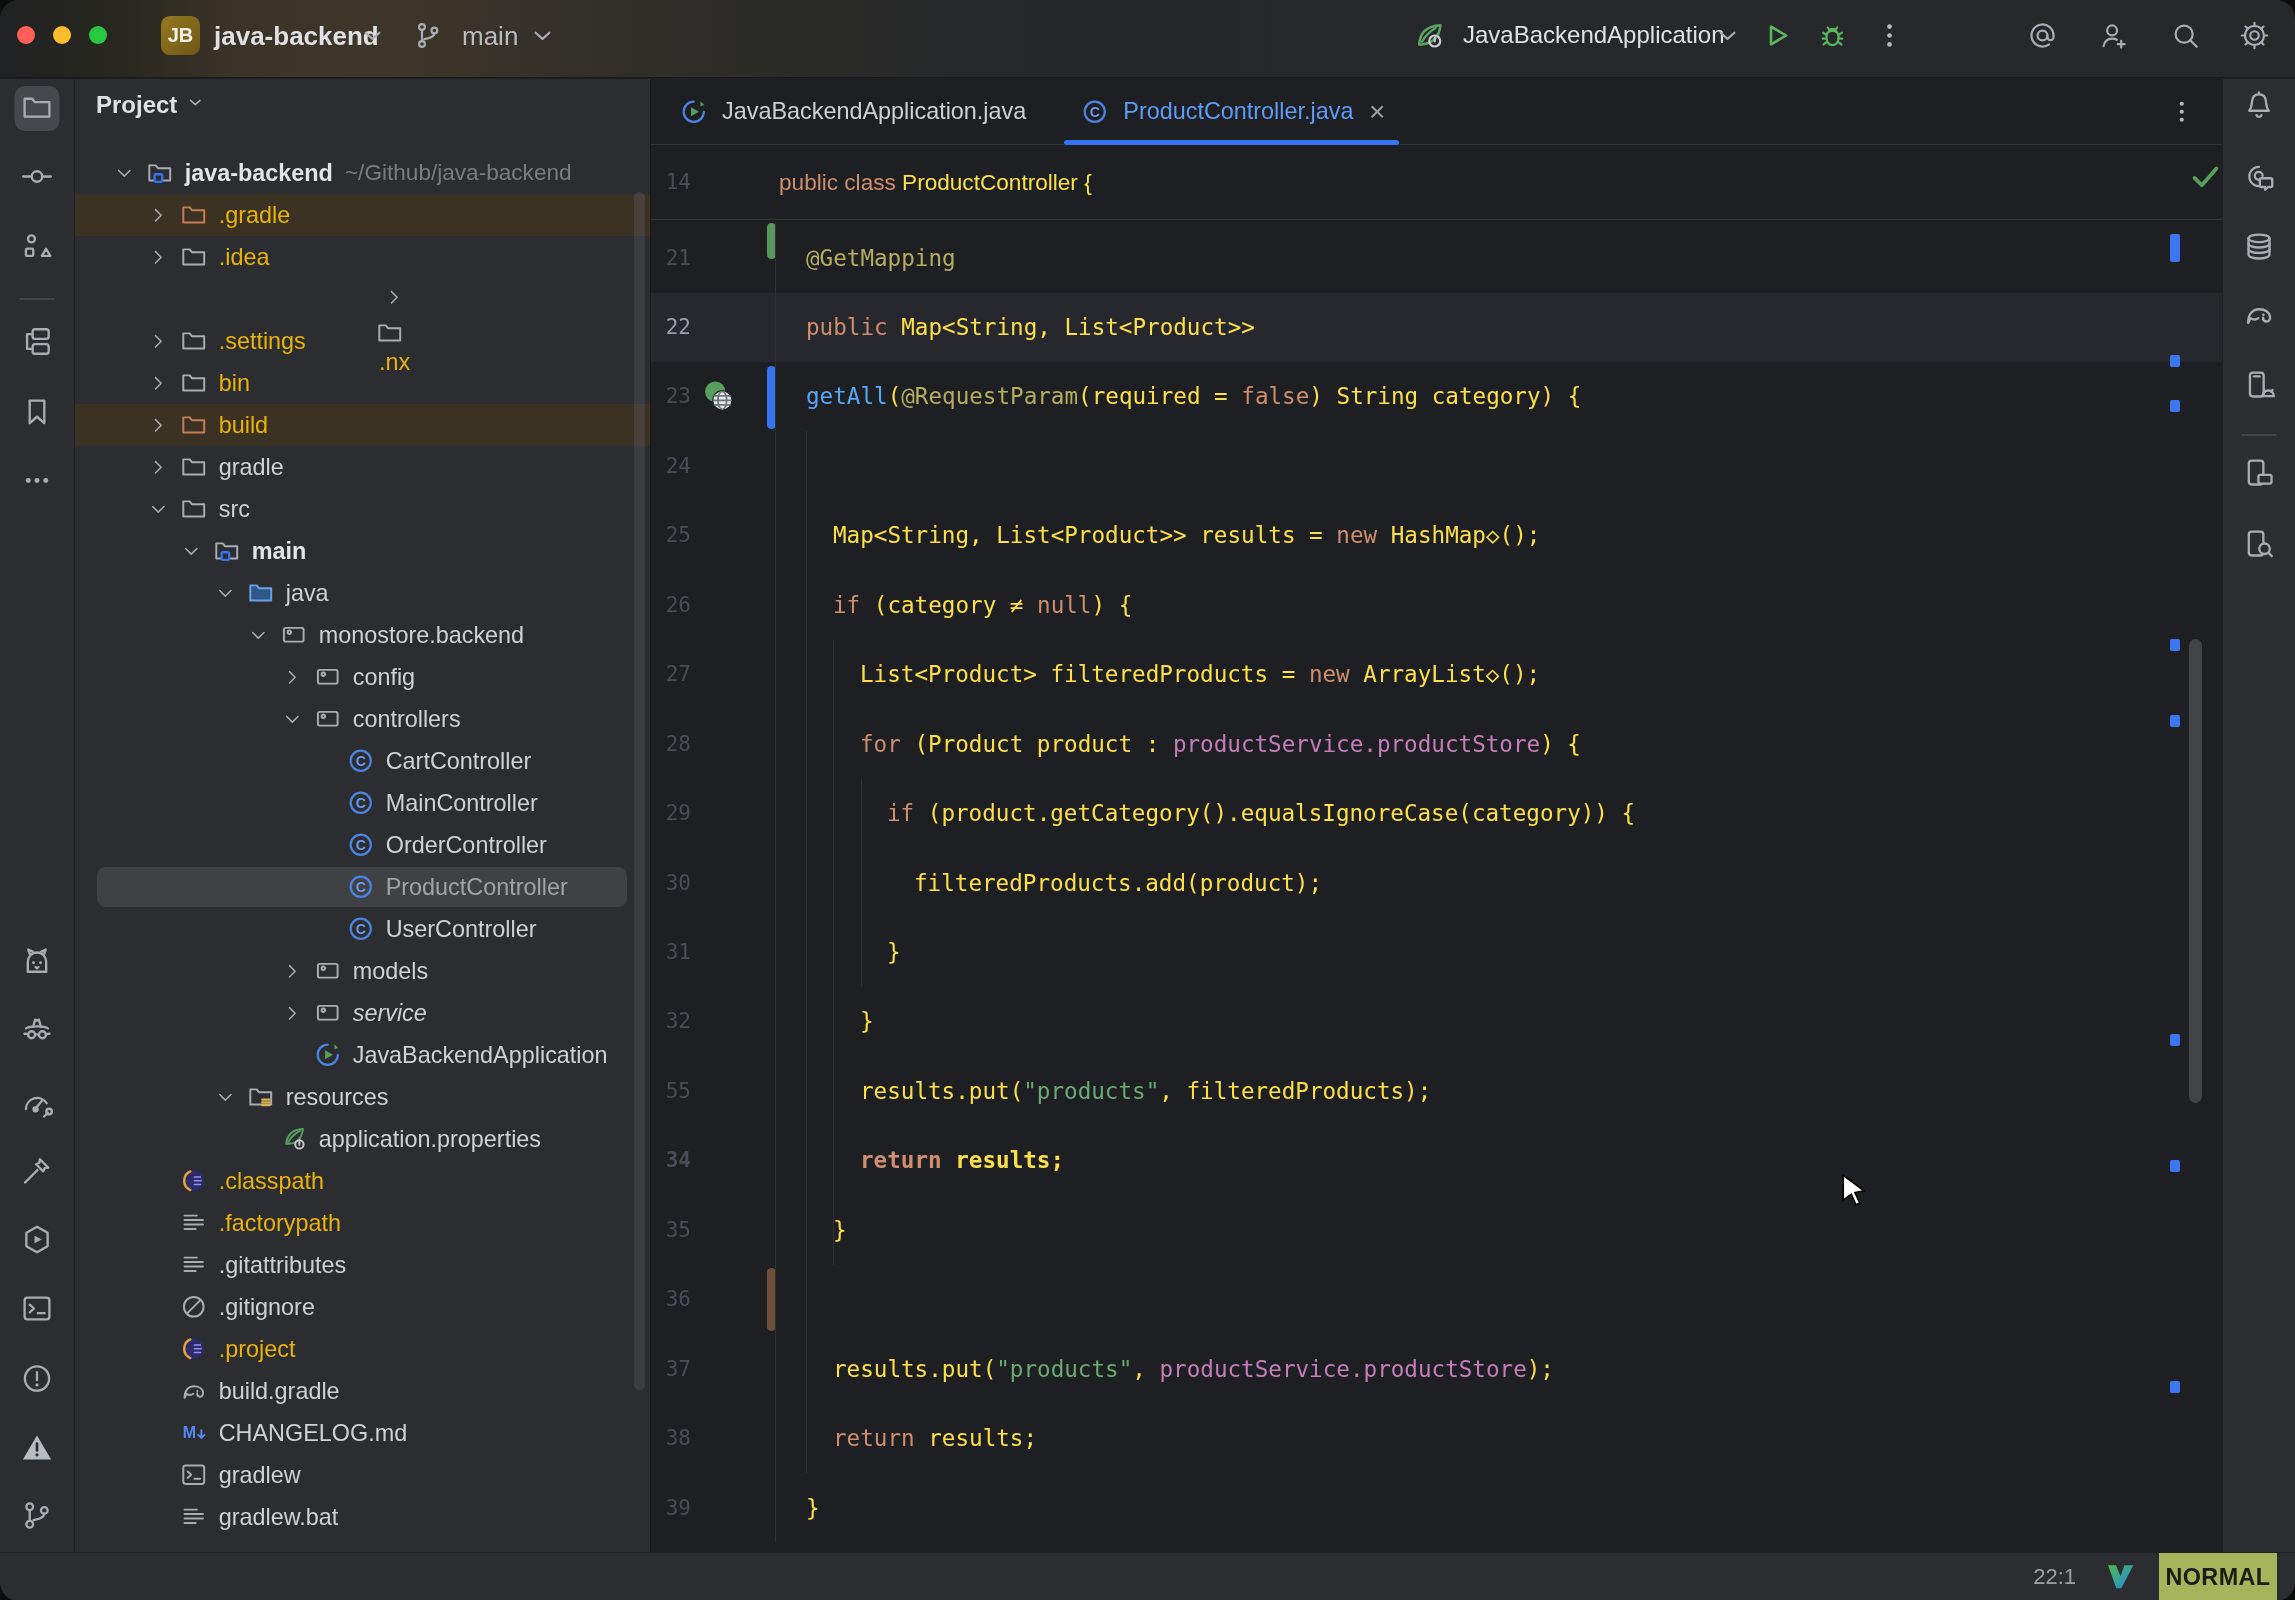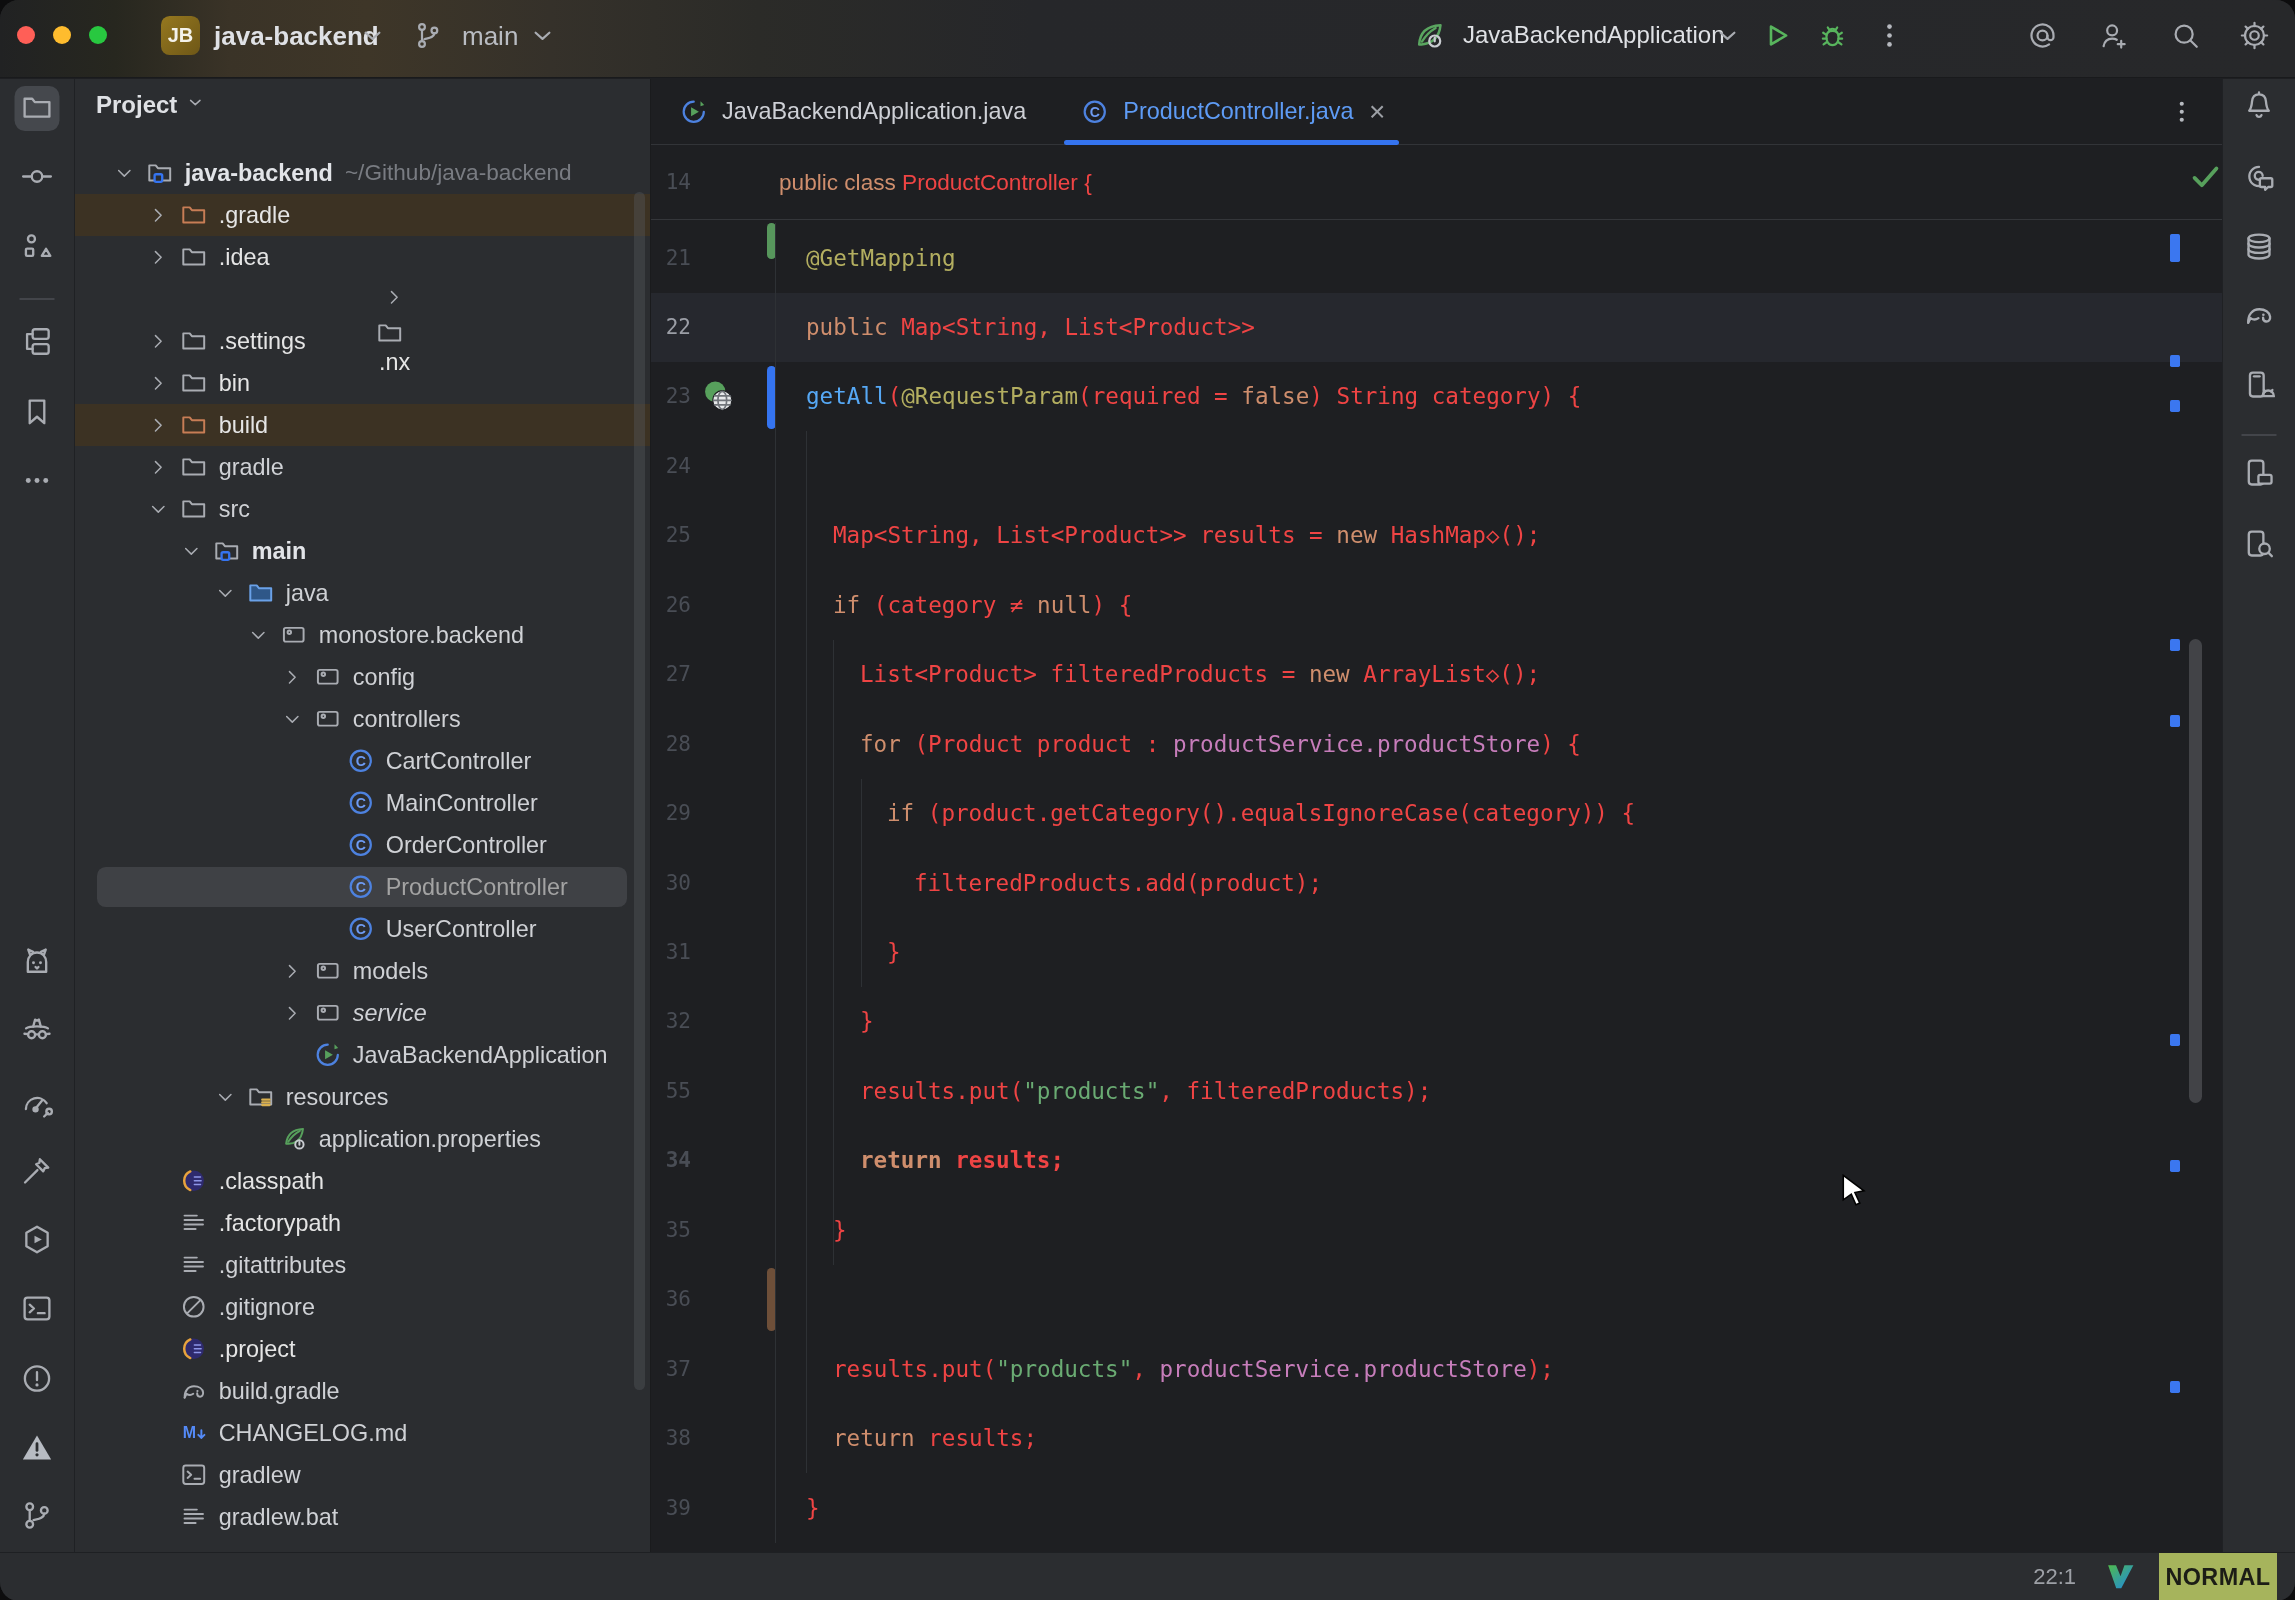--- a/index.html
+++ b/index.html
@@ -37,21 +37,21 @@
   .trow{position:relative;height:42px;display:flex;align-items:center;white-space:nowrap;}
   .trow.excluded{background:#3c3223;}
   .trow.selected::before{content:"";position:absolute;left:22px;right:23.4px;top:0.9px;bottom:0.9px;background:#3f4145;border-radius:8.7px;}
   .trow>*{position:relative;}
   .chev{width:38px;height:38px;flex:none;display:flex;align-items:center;justify-content:center;}
   .chev svg{width:22.6px;height:22.6px;}
   .chev.open svg{transform:rotate(90deg);}
   .ticon{width:33px;height:33px;flex:none;display:flex;align-items:center;justify-content:center;margin-right:8.7px;}
   .ticon svg{width:29.5px;height:29.5px;}
   .tlabel{font-size:23.4px;color:#cfd1d5;}
-  .tlabel.orange{color:#e5e5e5;}
+  .tlabel.orange{color:#eab308;}
   .tlabel.bold{font-weight:700;color:#e2e4e8;}
   .tlabel.selected{color:#a3a3a3;}
   .tsuffix{font-size:22.6px;color:#797c82;margin-left:12px;}
   .tree-scroll{position:absolute;right:5.2px;top:113px;width:10.4px;height:1198px;border-radius:5.2px;background:#56585c66;}
   
   .tabbar{position:absolute;left:0;top:0;right:0;height:66px;border-bottom:0.9px solid #323438;display:flex;align-items:stretch;}
   .tab{position:relative;display:flex;align-items:center;gap:12px;padding:0 26px;font-size:23.4px;color:#ced0d6;}
   .tab .ticon{margin-right:0;}
   .tab.active{color:#5e9bf5;}
   .tab.active::after{content:"";position:absolute;left:12px;right:12px;bottom:-0.9px;height:5.2px;border-radius:2.6px;background:#3574f0;}
@@ -61,21 +61,21 @@
   .sticky{position:absolute;left:0;top:66px;right:0;height:75px;background:#1e1f22;border-bottom:0.9px solid #34363a;}
   .code{position:absolute;left:0;top:141px;right:0;bottom:0;font-family:"DejaVu Sans Mono",monospace;}
   .crow{position:absolute;left:0;right:0;height:69px;}
   .crow.cur{background:#26282e;}
   .lnum{position:absolute;left:0;top:0;width:40px;height:69px;line-height:69px;text-align:right;
         font-size:21px;color:#494d55;font-family:"DejaVu Sans Mono",monospace;}
   .crow.cur .lnum{color:#9b9ea6;}
   .ctext{position:absolute;top:0;height:69px;line-height:69px;font-size:22.6px;white-space:pre;}
   .sticky .lnum{height:75px;line-height:75px;}
   .sticky .ctext{height:75px;line-height:75px;left:128px;}
-  .tk-p{color:#ef4444;text-align:center;} .tk-k{color:#cf8e6d;} .tk-a{color:#b3ae60;} .tk-d{color:#56a8f5;}
+  .tk-p{color:#fde047;text-align:center;} .tk-k{color:#cf8e6d;} .tk-a{color:#b3ae60;} .tk-d{color:#56a8f5;}
   .tk-f{color:#c77dbb;} .tk-s{color:#6aab73;}
   .gut-ic{position:absolute;left:50px;top:17.4px;width:36px;height:36px;}
   .gut-ic svg{width:36px;height:36px;}
   .gmark{position:absolute;left:116px;width:8.7px;border-radius:4.3px;}
   .iguide{position:absolute;width:0.9px;background:#2e3135;}
   .stripe-mark{position:absolute;left:1519px;width:9.6px;border-radius:1.7px;background:#3b77f0;}
   .ed-scroll{position:absolute;left:1538px;width:13px;top:560px;height:464px;border-radius:7px;background:#5a5c6199;}
   .ed-check{position:absolute;left:1537px;top:80px;width:35px;height:35px;}
   
   .statusbar{position:absolute;left:0;bottom:0;width:100%;height:49px;background:#2b2d30;border-top:0.9px solid #1e2023;

